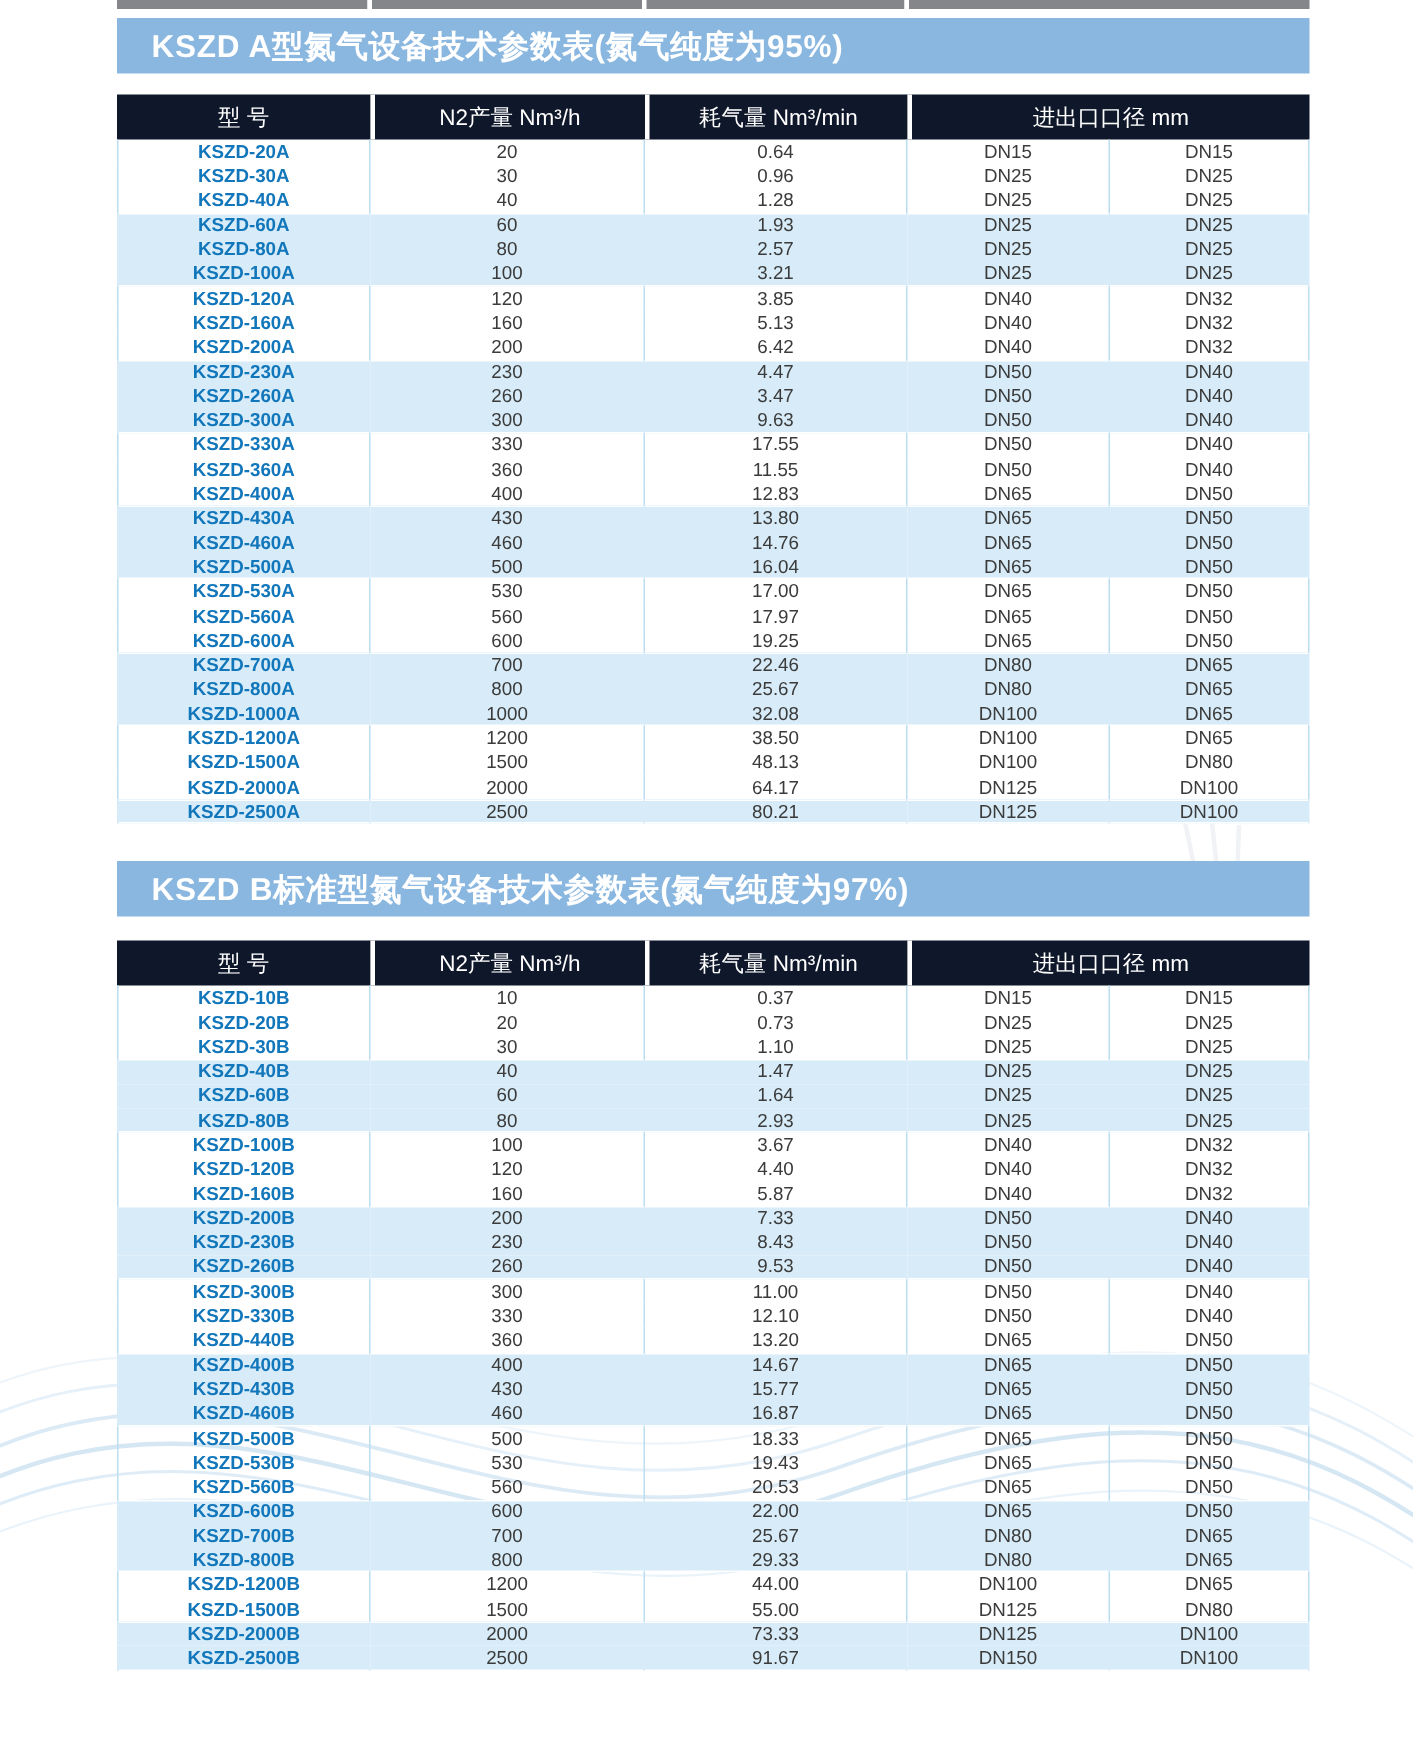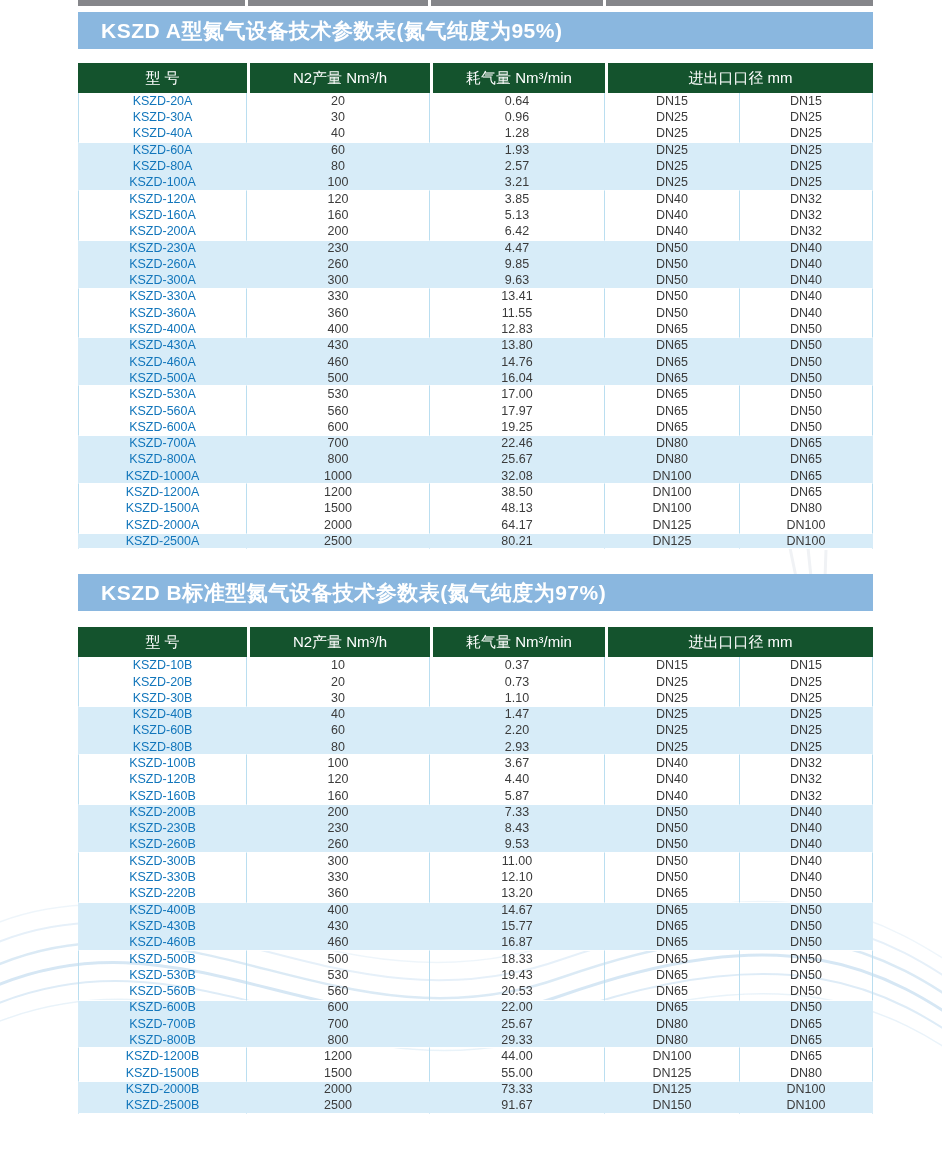--- a/index.html
+++ b/index.html
@@ -23,37 +23,37 @@
     font-size:21px; font-weight:bold; letter-spacing:0.5px;
   }
   .banner.second { margin-top:25px; }
 
   table.param-table {
     margin-top:14px; width:795px; table-layout:fixed;
     border-collapse:separate; border-spacing:0;
   }
   table.param-table.second { margin-top:16px; }
   .param-table th {
-    background:#14532d; color:#ffffff; font-weight:400;
+    background:#0f172a; color:#ffffff; font-weight:400;
     font-size:15px; height:30px; padding:0; text-align:center;
     border-left:3px solid #ffffff; box-sizing:border-box;
   }
   .param-table th:first-child { border-left:none; }
   .param-table td {
     height:16.3px; padding:0; text-align:center; vertical-align:middle;
     font-size:12.5px; line-height:1; color:#3b3b3b;
     border-right:1px solid #badef0; background:transparent;
     box-sizing:border-box; overflow:hidden; white-space:nowrap;
   }
   .param-table td:first-child { border-left:1px solid #badef0; }
   .param-table tr.blue td { background:#d7ecf8; border-color:transparent; }
   .param-table tr.blue-top td { box-shadow: inset 0 1px 0 #ffffff; }
   .param-table tr.blue-bottom td { box-shadow: inset 0 -1px 0 #ffffff; text-align: center; }
   .param-table tr.blue-top.blue-bottom td { box-shadow: inset 0 1px 0 #ffffff, inset 0 -1px 0 #ffffff; }
-  .param-table td.model { color:#1276bb; font-weight:normal; }
+  .param-table td.model { color:#1276bb; font-weight:bold; }
 </style>
 </head>
 <body>
 
 <div class="page">
 
   <svg class="decor-svg" style="left:0; top:830px;" width="942" height="336" viewBox="0 0 942 336">
     <g fill="none" opacity="0.85">
       <path d="M -30 125 C 170 20, 330 210, 560 130 S 880 100, 980 170" stroke="#e2eef8" stroke-width="2"></path>
       <path d="M -30 148 C 175 38, 332 228, 560 148 S 882 118, 980 188" stroke="#d5e7f4" stroke-width="2.5"></path>
@@ -170,35 +170,35 @@
           <tr class="blue blue-top">
             <td class="model">KSZD-230A</td>
             <td>230</td>
             <td>4.47</td>
             <td>DN50</td>
             <td>DN40</td>
           </tr>
           <tr class="blue">
             <td class="model">KSZD-260A</td>
             <td>260</td>
-            <td>9.85</td>
+            <td>3.47</td>
             <td>DN50</td>
             <td>DN40</td>
           </tr>
           <tr class="blue blue-bottom">
             <td class="model">KSZD-300A</td>
             <td>300</td>
             <td>9.63</td>
             <td>DN50</td>
             <td>DN40</td>
           </tr>
           <tr>
             <td class="model">KSZD-330A</td>
             <td>330</td>
-            <td>13.41</td>
+            <td>17.55</td>
             <td>DN50</td>
             <td>DN40</td>
           </tr>
           <tr>
             <td class="model">KSZD-360A</td>
             <td>360</td>
             <td>11.55</td>
             <td>DN50</td>
             <td>DN40</td>
           </tr>
@@ -347,21 +347,21 @@
           <tr class="blue blue-top">
             <td class="model">KSZD-40B</td>
             <td>40</td>
             <td>1.47</td>
             <td>DN25</td>
             <td>DN25</td>
           </tr>
           <tr class="blue">
             <td class="model">KSZD-60B</td>
             <td>60</td>
-            <td>2.20</td>
+            <td>1.64</td>
             <td>DN25</td>
             <td>DN25</td>
           </tr>
           <tr class="blue blue-bottom">
             <td class="model">KSZD-80B</td>
             <td>80</td>
             <td>2.93</td>
             <td>DN25</td>
             <td>DN25</td>
           </tr>
@@ -415,21 +415,21 @@
             <td>DN40</td>
           </tr>
           <tr>
             <td class="model">KSZD-330B</td>
             <td>330</td>
             <td>12.10</td>
             <td>DN50</td>
             <td>DN40</td>
           </tr>
           <tr>
-            <td class="model">KSZD-220B</td>
+            <td class="model">KSZD-440B</td>
             <td>360</td>
             <td>13.20</td>
             <td>DN65</td>
             <td>DN50</td>
           </tr>
           <tr class="blue blue-top">
             <td class="model">KSZD-400B</td>
             <td>400</td>
             <td>14.67</td>
             <td>DN65</td>

